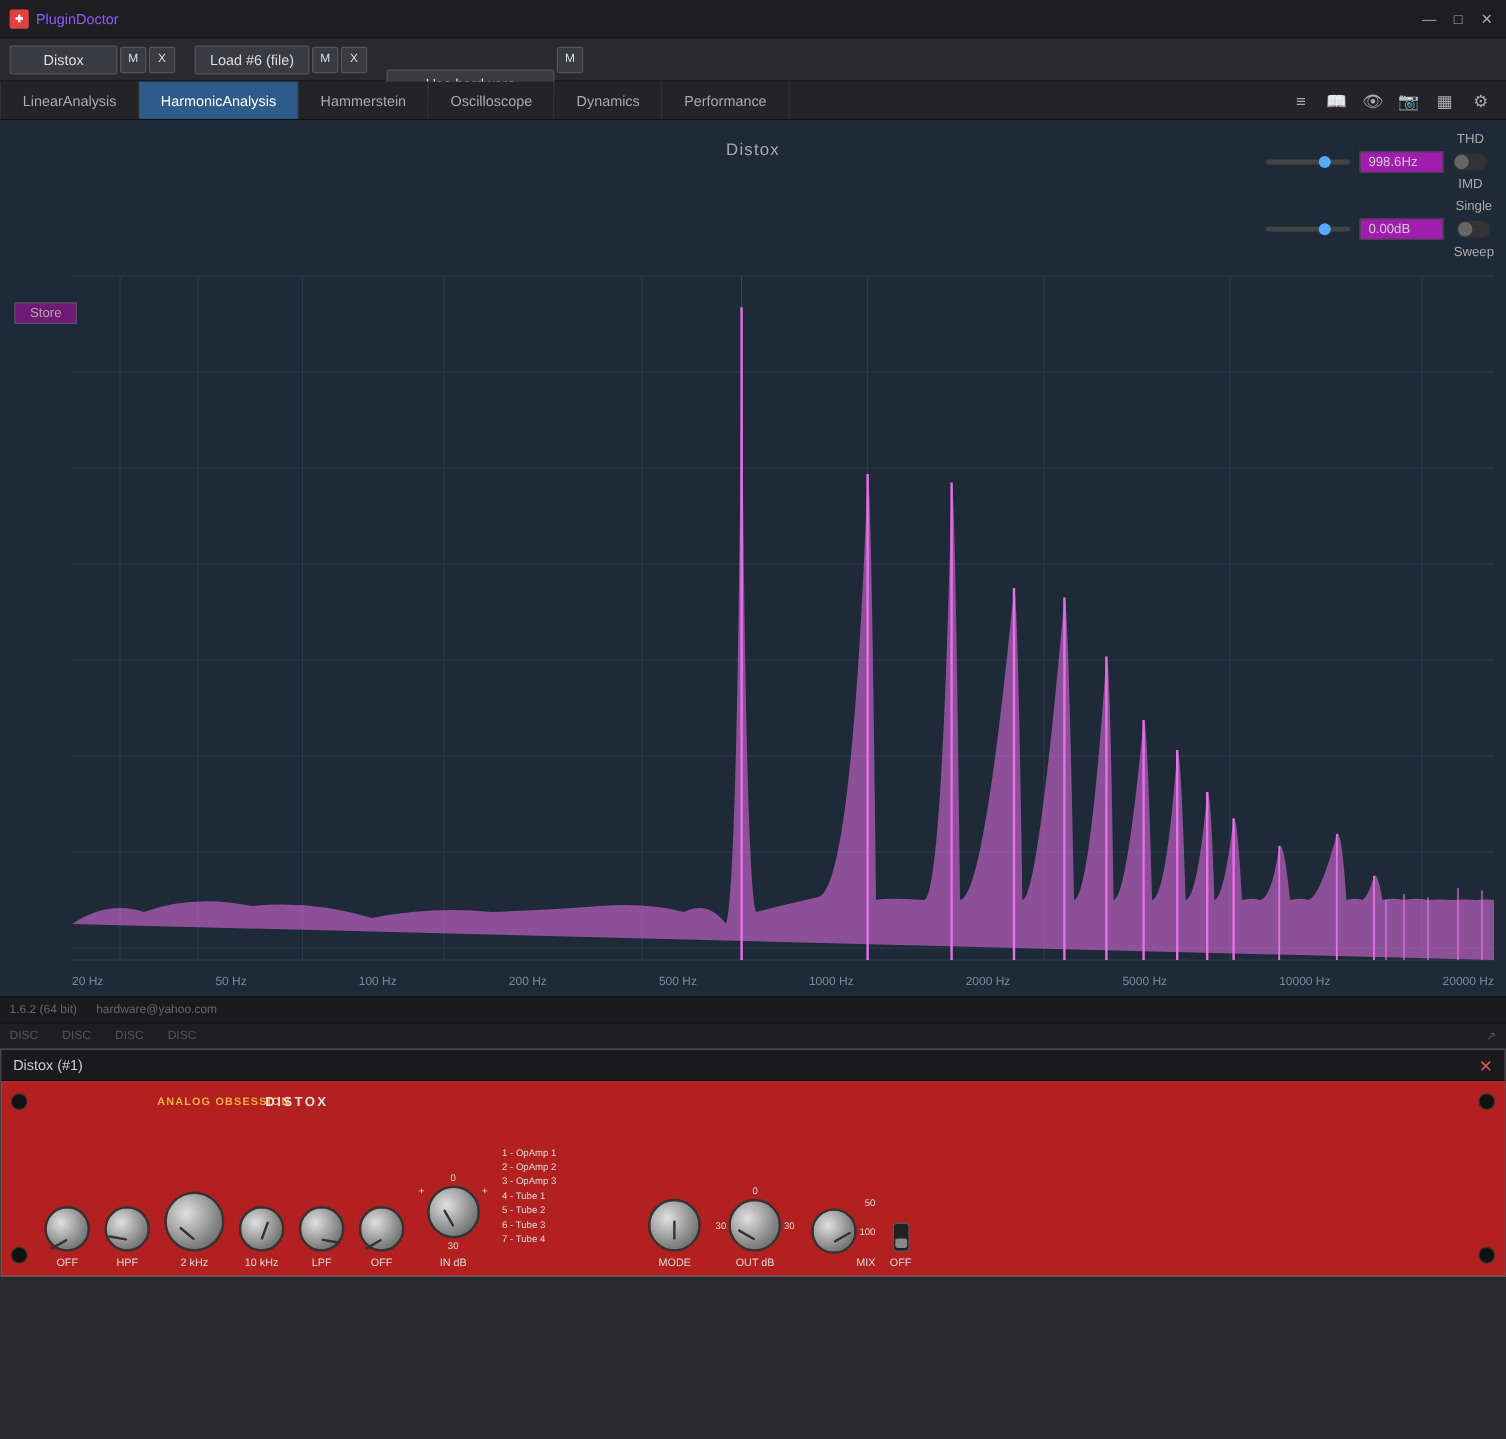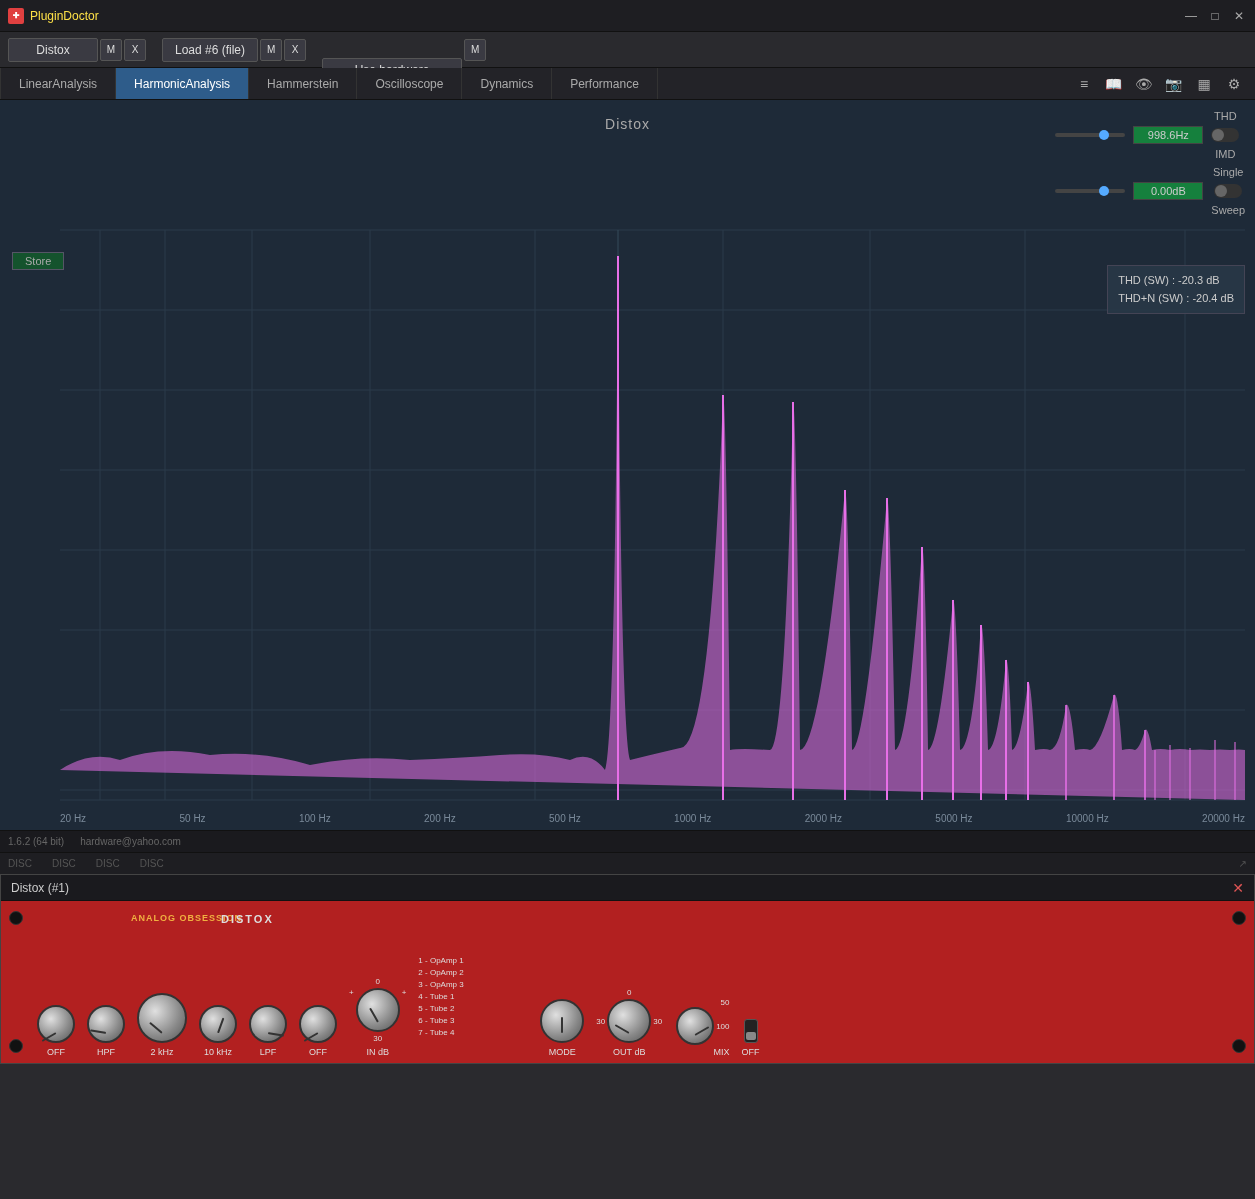--- a/index.html
+++ b/index.html
@@ -10,21 +10,21 @@
       height: 32px;
       background: #1e1e22;
       display: flex;
       align-items: center;
       justify-content: space-between;
       padding: 0 8px;
       border-bottom: 1px solid #111;
     }
     #title-bar-left { display: flex; align-items: center; gap: 6px; }
     #title-bar-icon { width: 16px; height: 16px; background: #e04040; border-radius: 2px; display: flex; align-items: center; justify-content: center; color: white; font-size: 9px; font-weight: bold; }
-    #app-title { color: #fde047; font-size: 12px; }
+    #app-title { color: #8b5cf6; font-size: 12px; }
     #title-bar-controls { display: flex; gap: 8px; }
     .title-btn { width: 16px; height: 16px; background: none; border: none; color: #aaa; cursor: pointer; font-size: 12px; display: flex; align-items: center; justify-content: center; }
 
     
     #toolbar {
       height: 36px;
       background: #2a2a2e;
       display: flex;
       align-items: center;
       padding: 0 8px;
@@ -131,27 +131,27 @@
     }
     .freq-slider-thumb {
       width: 10px; height: 10px;
       background: #5af;
       border-radius: 50%;
       position: absolute;
       top: -3px;
       left: 62%;
     }
     .control-value-box {
-      background: #15803d;
+      background: #a21caf;
       border: 1px solid #444;
       color: #ccc;
       font-size: 11px;
       padding: 2px 6px;
       min-width: 70px;
-      text-align: center;
+      text-align: left;
     }
     .toggle-group {
       display: flex;
       align-items: center;
       gap: 6px;
       color: #aaa;
       font-size: 11px;
       flex-direction: column;
     }
     .mini-toggle {
@@ -180,21 +180,21 @@
       font-size: 11px;
       color: #ccc;
       line-height: 1.6;
     }
 
     
     #store-btn {
       position: absolute;
       top: 152px;
       left: 12px;
-      background: #14532d;
+      background: #701a75;
       border: 1px solid #556;
       color: #aaa;
       padding: 2px 12px;
       font-size: 11px;
       cursor: pointer;
     }
 
     
     #y-axis {
       position: absolute;
@@ -517,24 +517,20 @@
       <div class="toggle-group">
         <span>Single</span>
         <div class="mini-toggle">
             <div class="mini-toggle-thumb"></div>
           </div>
         <span>Sweep</span>
       </div>
     </div>
   </div>
 
-  <div id="thd-info">
-    <div>THD (SW) : -20.3 dB</div>
-    <div>THD+N (SW) : -20.4 dB</div>
-  </div>
 
   <button id="store-btn">Store</button>
 
 
   <div id="x-axis">
     <span class="x-label">20 Hz</span>
     <span class="x-label">50 Hz</span>
     <span class="x-label">100 Hz</span>
     <span class="x-label">200 Hz</span>
     <span class="x-label">500 Hz</span>

